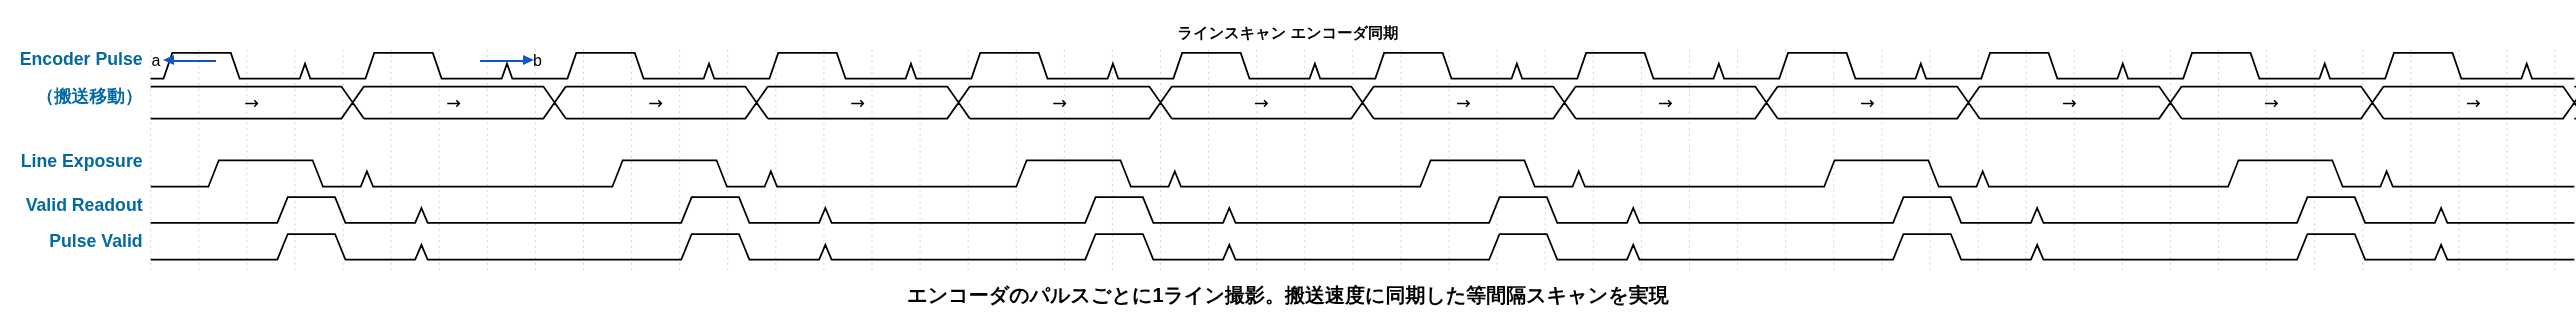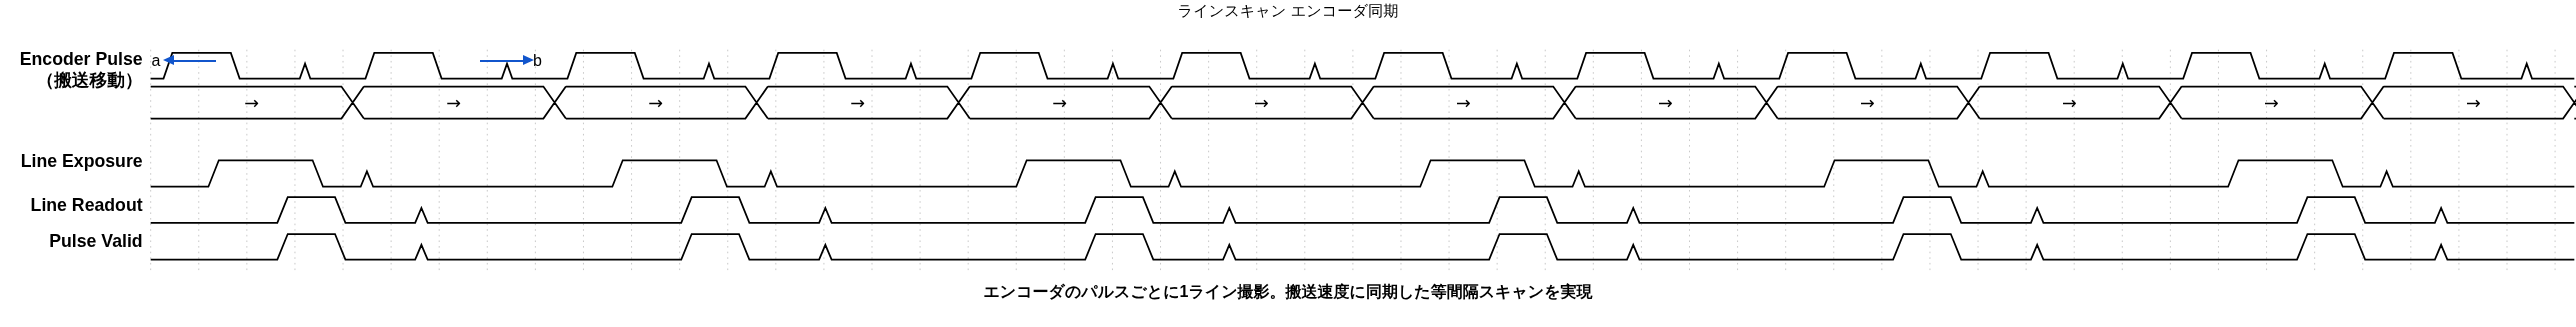--- a/index.html
+++ b/index.html
@@ -15,49 +15,49 @@
     position: relative;
     width: 2576px;
     height: 327px;
     background: #ffffff;
     overflow: hidden;
   }
   
   #chart-title {
     position: absolute;
     left: 0;
-    top: 1px;
+    top: 23px;
     width: 2576px;
     text-align: center;
     font-size: 15.2px;
-    font-weight: normal;
+    font-weight: bold;
     color: #000000;
     letter-spacing: 0px;
     white-space: nowrap;
   }
   
   #chart-caption {
     position: absolute;
     left: 0;
     top: 282px;
     width: 2576px;
     text-align: center;
-    font-size: 16px;
+    font-size: 20px;
     font-weight: bold;
     color: #000000;
     white-space: nowrap;
   }
   
   .sig-label {
     position: absolute;
     right: 2507px;        
     text-align: right;
     font-size: 17.7px;
     font-weight: bold;
-    color: #000000;
+    color: #0369a1;
     white-space: nowrap;
     line-height: 1;
   }
   .sig-label.sub {
     font-size: 17.7px;
   }
   
   #label-col {
     position: absolute;
     left: -29px;
@@ -130,23 +130,23 @@
 </style>
 </head>
 <body>
 
 <div id="stage">
 
   <div id="chart-title">ラインスキャン エンコーダ同期</div>
 
   <div id="label-col">
     <div class="sig-label" style="top:51px;">Encoder Pulse</div>
-    <div class="sig-label sub" style="top:72px;text-align:center;">（搬送移動）</div>
+    <div class="sig-label sub" style="top:88px;text-align:center;">（搬送移動）</div>
     <div class="sig-label" style="top:153px;padding-left:34px;">Line Exposure</div>
-    <div class="sig-label" style="top:197px;">Line Readout</div>
+    <div class="sig-label" style="top:197px;">Valid Readout</div>
     <div class="sig-label" style="top:233px;">Pulse Valid</div>
   </div>
 
   <div id="plot">
     <svg width="2427" height="327" viewBox="0 0 3024 408">
 
       <g id="gridlines" stroke="#bbbbbb" stroke-width="1" stroke-dasharray="2 5">
           <line x1="0" x2="0" y1="62" y2="340"></line>
           <line x1="60" x2="60" y1="62" y2="340"></line>
           <line x1="120" x2="120" y1="62" y2="340"></line>

